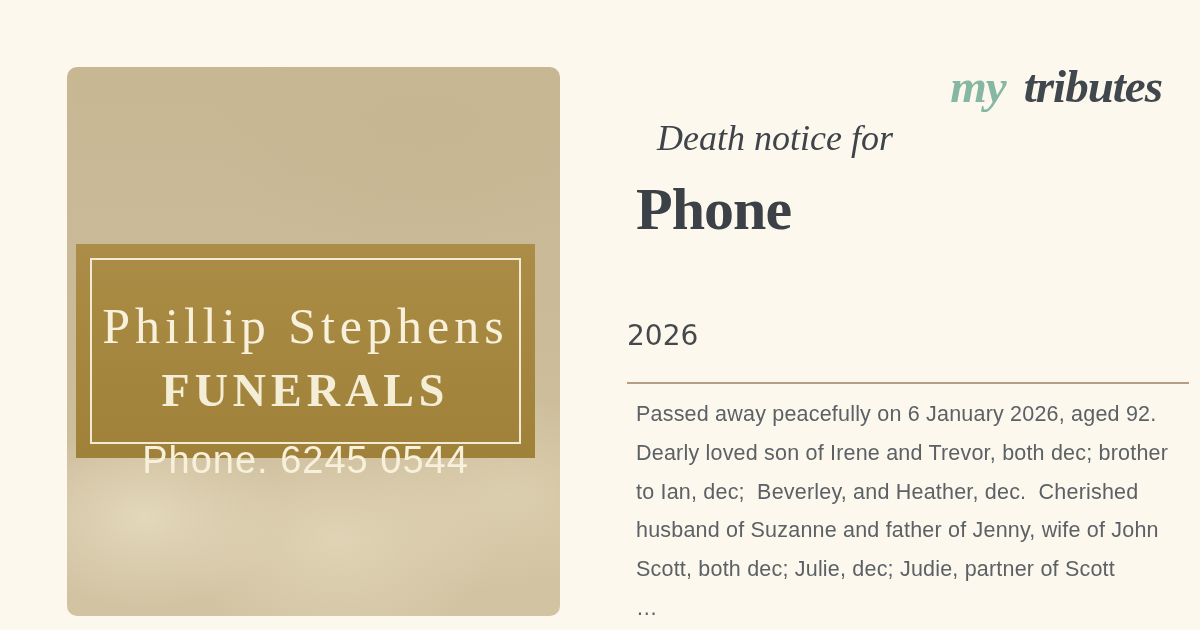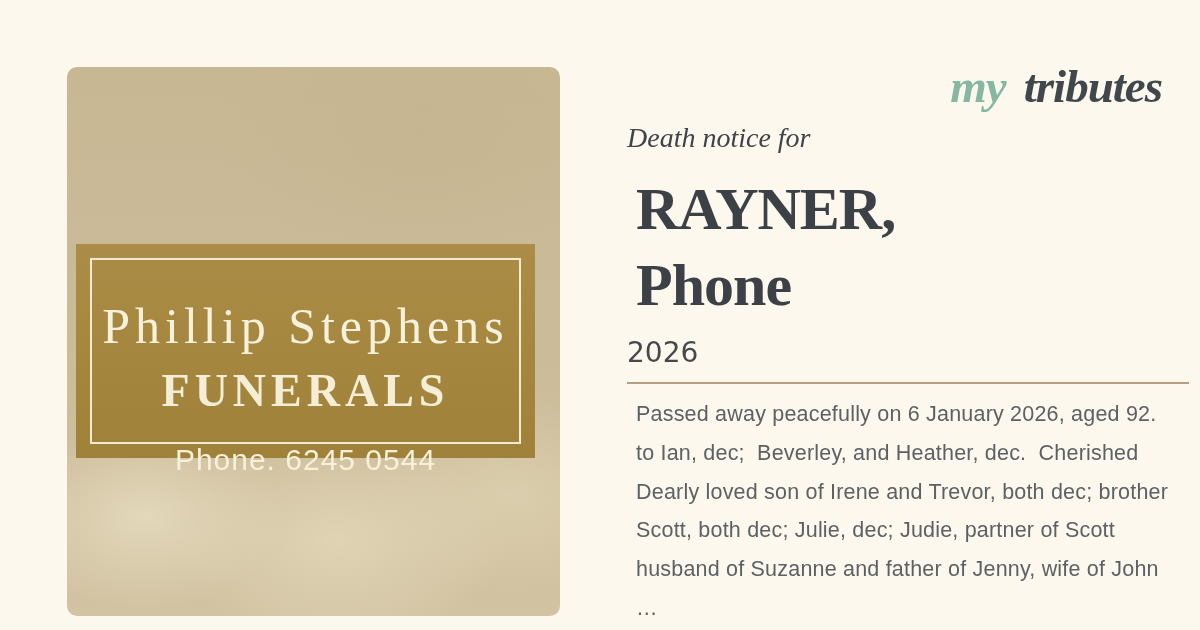--- a/index.html
+++ b/index.html
@@ -51,21 +51,21 @@
     font-family: "Liberation Serif", serif;
     font-size: 46px;
     line-height: 38px;
     font-weight: bold;
     letter-spacing: 5px;
     color: #f5eed7;
     margin-top: 10px;
   }
   .ad-phone {
     font-family: "Liberation Sans", sans-serif;
-    font-size: 30px;
+    font-size: 38px;
     line-height: 42px;
     letter-spacing: 1px;
     color: #f7f0da;
     margin-top: 20px;
   }
 
   
   .logo {
     position: absolute;
     top: 33px; right: 38px;
@@ -76,40 +76,40 @@
     line-height: 52px;
     letter-spacing: -1px;
     white-space: nowrap;
   }
   .logo-my { color: #85b7a2; }
   .logo-tributes { color: #41484d; }
 
   
   .notice-type {
     position: absolute;
-    left: 600px; top: 86px;
+    left: 630px; top: 86px;
     font-family: "Liberation Serif", serif;
     font-style: italic;
-    font-size: 28px;
+    font-size: 36px;
     line-height: 50px;
     color: #3e4449;
   }
   .deceased-name {
     position: absolute;
     left: 600px; top: 140px;
     font-family: "Liberation Serif", serif;
     font-weight: bold;
     font-size: 60px;
     line-height: 67px;
     letter-spacing: -1px;
     color: #3b4146;
   }
   .death-year {
     position: absolute;
-    left: 600px; top: 310px;
+    left: 600px; top: 293px;
     font-family: "DejaVu Sans", sans-serif;
     font-size: 28px;
     line-height: 32px;
     color: #46494c;
   }
   .divider {
     position: absolute;
     left: 600px; top: 355px;
     width: 562px; height: 0;
     border-top: 2px solid #b59e83;
@@ -139,28 +139,27 @@
   </div>
 </div>
 
 <div class="logo">
   <span class="logo-my">my</span><span class="logo-tributes">tributes</span>
 </div>
 
 <div class="notice-type">Death notice for</div>
 
 <div class="deceased-name">
-  <div>RAYNER,</div>
   <div>Phone</div>
 </div>
 
 <div class="death-year">2026</div>
 
 <div class="divider"></div>
 
 <div class="notice-body">
   <div class="notice-line">Passed away peacefully on 6 January 2026, aged 92.</div>
+  <div class="notice-line">Dearly loved son of Irene and Trevor, both dec; brother</div>
   <div class="notice-line">to Ian, dec;  Beverley, and Heather, dec.  Cherished</div>
-  <div class="notice-line">Dearly loved son of Irene and Trevor, both dec; brother</div>
+  <div class="notice-line">husband of Suzanne and father of Jenny, wife of John</div>
   <div class="notice-line">Scott, both dec; Julie, dec; Judie, partner of Scott</div>
-  <div class="notice-line">husband of Suzanne and father of Jenny, wife of John</div>
   <div class="notice-line">…</div>
 </div>
 
 </body></html>

